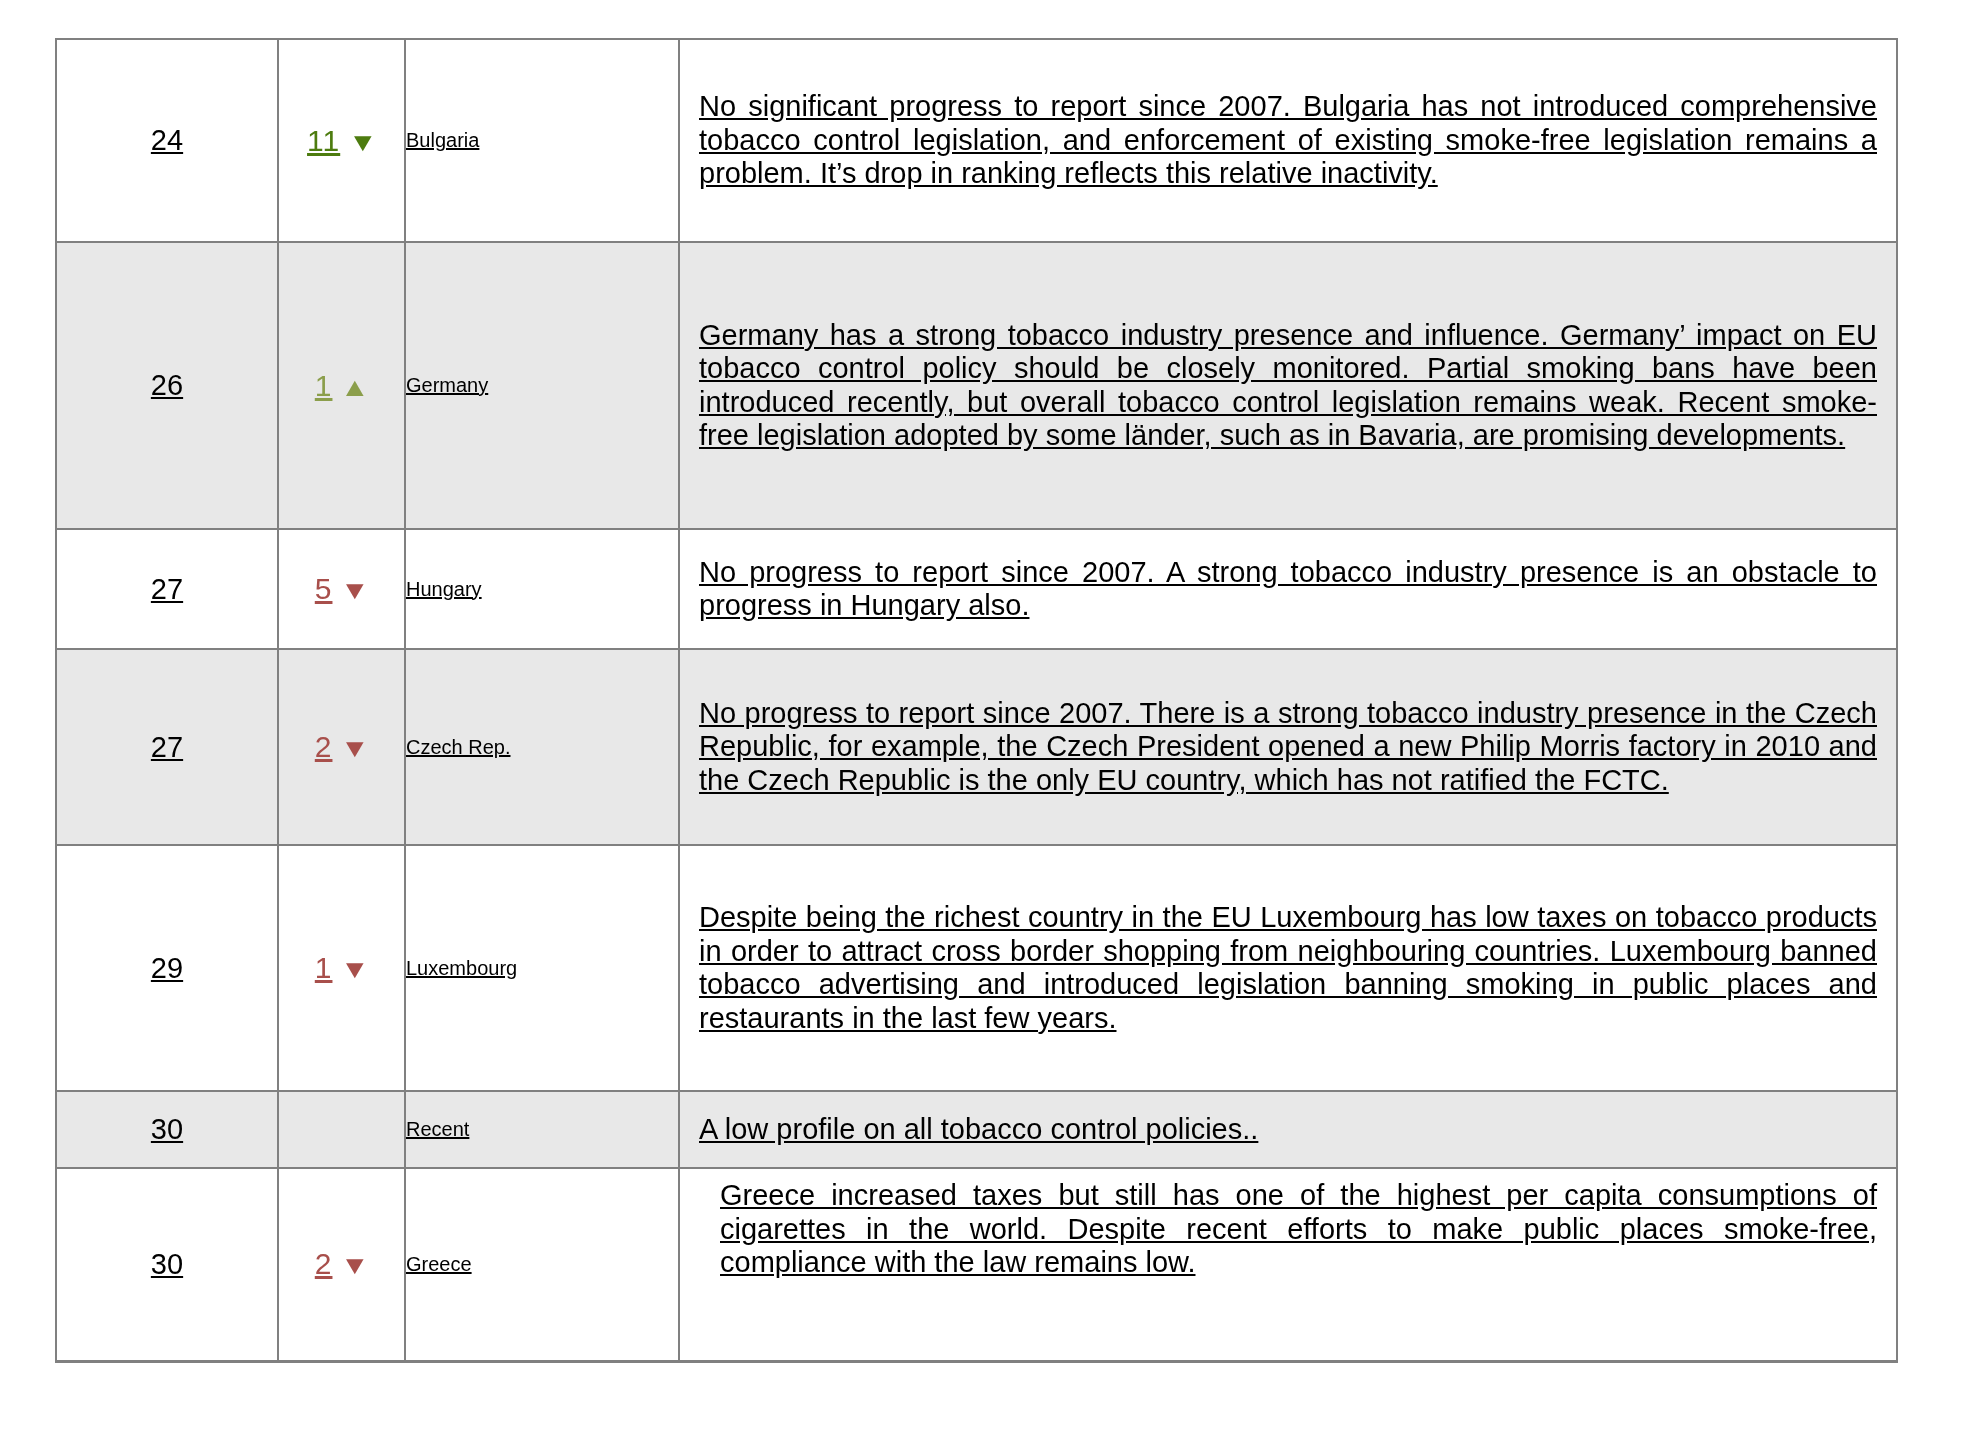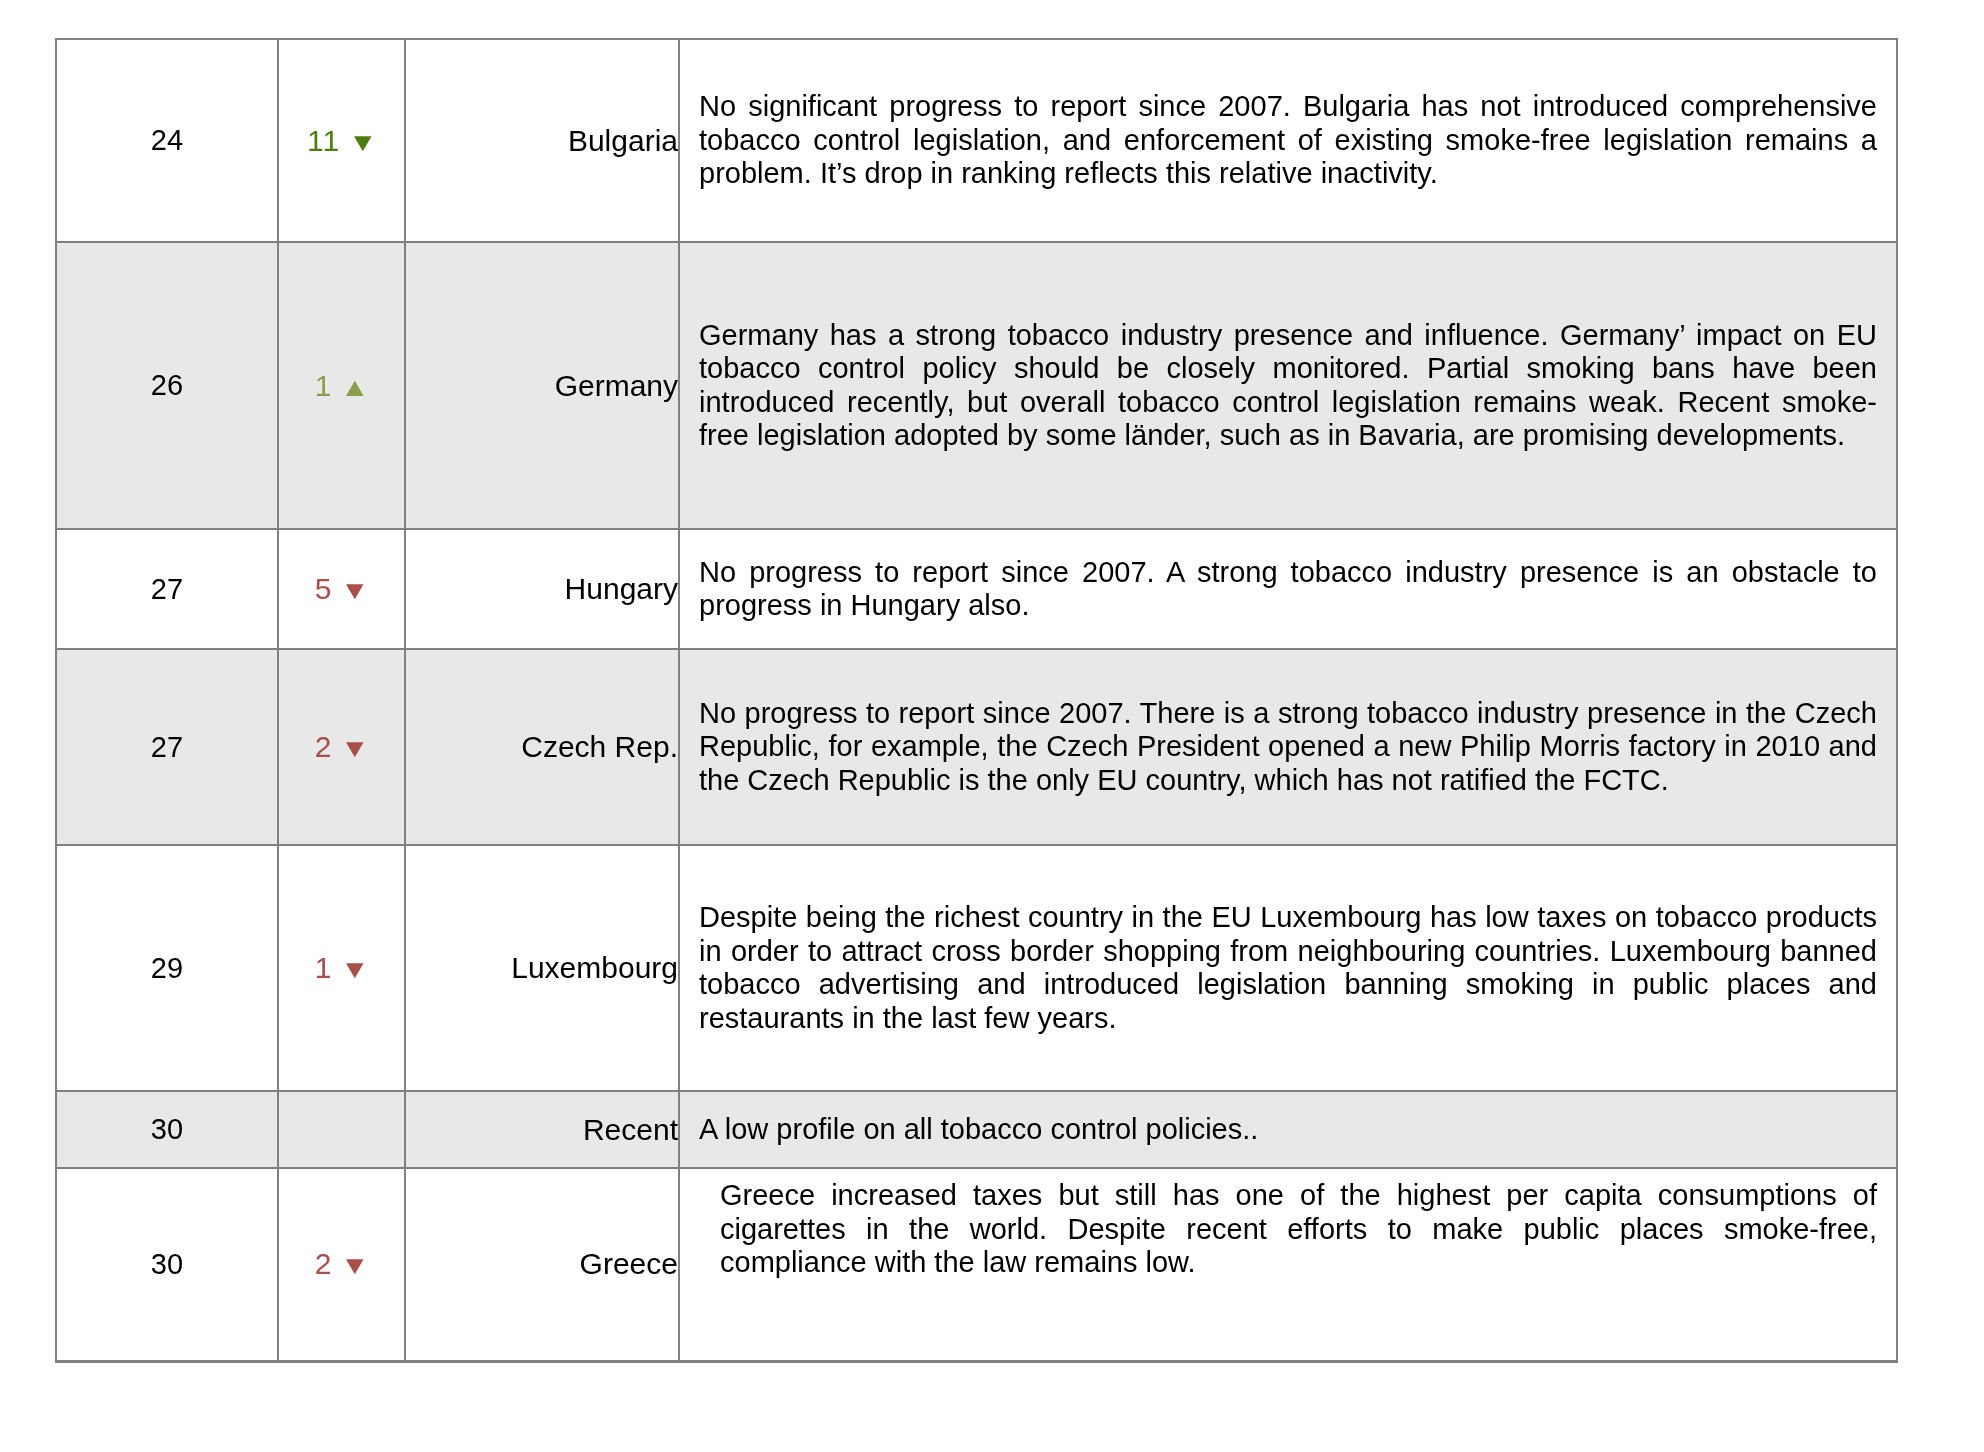--- a/index.html
+++ b/index.html
@@ -15,20 +15,21 @@
   table.rank-table {
     border-collapse: collapse;
     table-layout: fixed;
     width: 1841px;
     border: 2px solid var(--border, #808080);
     border-bottom-width: 3px;
   }
   td {
     border: 2px solid var(--border, #808080);
     vertical-align: middle;
+    text-decoration: underline;
   }
   tbody tr:nth-child(even) { background: var(--row-alt, #e8e8e8); }
   tbody tr:nth-child(odd)  { background: #ffffff; }
 
   
   tbody tr:nth-child(1) { height: 203px; }
   tbody tr:nth-child(2) { height: 287px; }
   tbody tr:nth-child(3) { height: 120px; }
   tbody tr:nth-child(4) { height: 196px; }
   tbody tr:nth-child(5) { height: 246px; }
@@ -45,22 +46,22 @@
     white-space: nowrap;
   }
   .chg-num { letter-spacing: 1px; }
   .chg-arrow {
     font-size: 26px;
     margin-left: 10px;
     display: inline-block;
     transform: scaleX(1.15);
   }
   .c-country {
-    text-align: right;
-    font-size: 30px;
+    text-align: left;
+    font-size: 20px;
   }
   .c-desc {
     font-size: 29px;
     line-height: 33.5px;
     text-align: justify;
     padding: 14px 19px;
   }
   
   tbody tr:nth-child(7) .c-desc {
     vertical-align: top;

